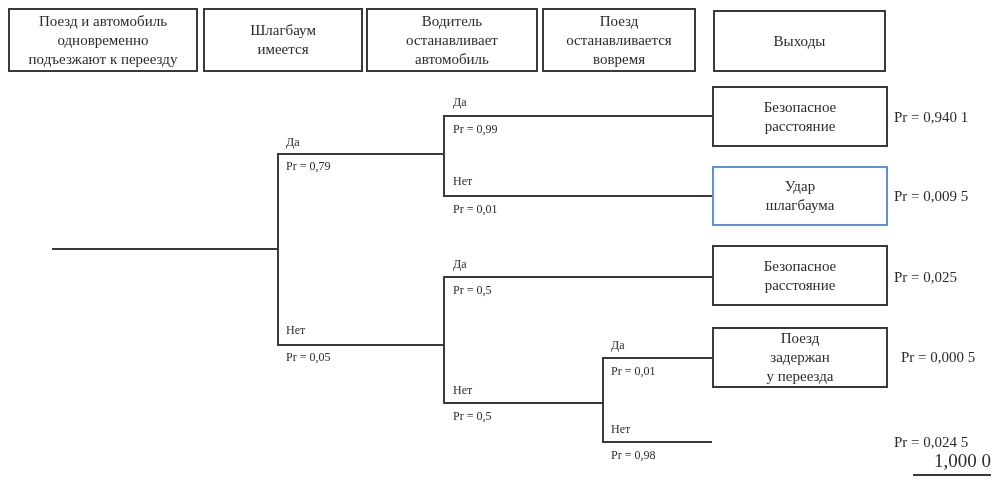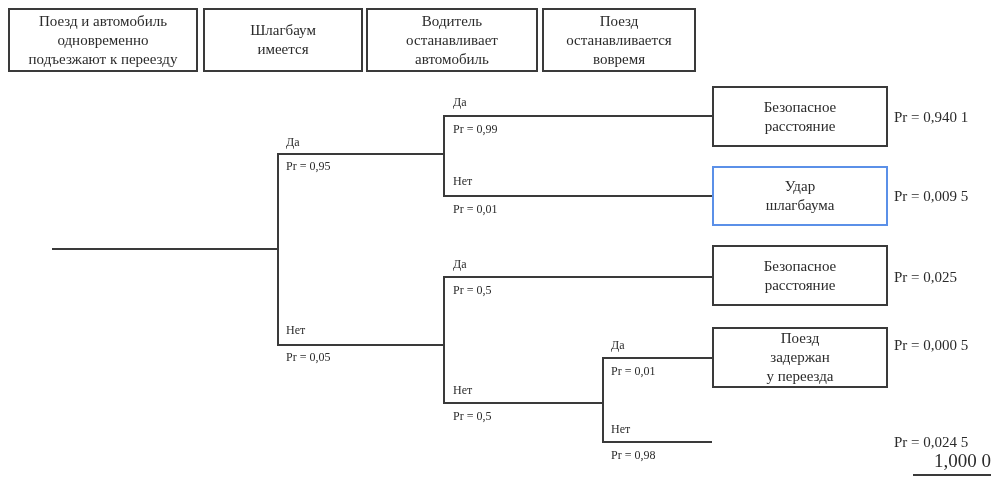--- a/index.html
+++ b/index.html
@@ -69,37 +69,38 @@
 одновременно
 подъезжают к переезду</div>
   <div class="hbox" style="left:203px;top:8px;width:160px;height:64px;">Шлагбаум
 имеется</div>
   <div class="hbox" style="left:366px;top:8px;width:172px;height:64px;">Водитель
 останавливает
 автомобиль</div>
   <div class="hbox" style="left:542px;top:8px;width:154px;height:64px;">Поезд
 останавливается
 вовремя</div>
+  <div class="hbox" style="left:713px;top:10px;width:173px;height:62px;">Выходы</div>
 
   <div class="line" style="left:52px;top:248px;width:226px;height:2px;"></div>
   <div class="line" style="left:277px;top:153px;width:2px;height:193px;"></div>
   <div class="line" style="left:277px;top:153px;width:168px;height:2px;"></div>
   <div class="line" style="left:277px;top:344px;width:168px;height:2px;"></div>
   <div class="line" style="left:443px;top:115px;width:2px;height:82px;"></div>
   <div class="line" style="left:443px;top:115px;width:269px;height:2px;"></div>
   <div class="line" style="left:443px;top:195px;width:269px;height:2px;"></div>
   <div class="line" style="left:443px;top:276px;width:2px;height:128px;"></div>
   <div class="line" style="left:443px;top:276px;width:269px;height:2px;"></div>
   <div class="line" style="left:443px;top:402px;width:161px;height:2px;"></div>
   <div class="line" style="left:602px;top:357px;width:2px;height:86px;"></div>
   <div class="line" style="left:602px;top:357px;width:110px;height:2px;"></div>
   <div class="line" style="left:602px;top:441px;width:110px;height:2px;"></div>
 
   <div class="blabel" style="left:286px;top:133px;">Да</div>
-  <div class="blabel" style="left:286px;top:157px;">Pr = 0,95</div>
+  <div class="blabel" style="left:286px;top:157px;">Pr = 0,79</div>
   <div class="blabel" style="left:286px;top:321px;">Нет</div>
   <div class="blabel" style="left:286px;top:348px;">Pr = 0,05</div>
 
   <div class="blabel" style="left:453px;top:93px;">Да</div>
   <div class="blabel" style="left:453px;top:120px;">Pr = 0,99</div>
   <div class="blabel" style="left:453px;top:172px;">Нет</div>
   <div class="blabel" style="left:453px;top:200px;">Pr = 0,01</div>
 
   <div class="blabel" style="left:453px;top:255px;">Да</div>
   <div class="blabel" style="left:453px;top:281px;">Pr = 0,5</div>
@@ -117,18 +118,18 @@
 шлагбаума</div>
   <div class="obox" style="top:245px;height:61px;">Безопасное
 расстояние</div>
   <div class="obox" style="top:327px;height:61px;">Поезд
 задержан
 у переезда</div>
 
   <div class="prresult" style="top:108px;">Pr = 0,940 1</div>
   <div class="prresult" style="top:187px;">Pr = 0,009 5</div>
   <div class="prresult" style="top:268px;">Pr = 0,025</div>
-  <div class="prresult" style="top:336px;">Pr = 0,000 5</div>
+  <div class="prresult" style="top:348px;margin-left:7px;">Pr = 0,000 5</div>
   <div class="prresult" style="top:433px;">Pr = 0,024 5</div>
 
   <div class="total">1,000 0</div>
 
 </div>
 
 </body></html>

